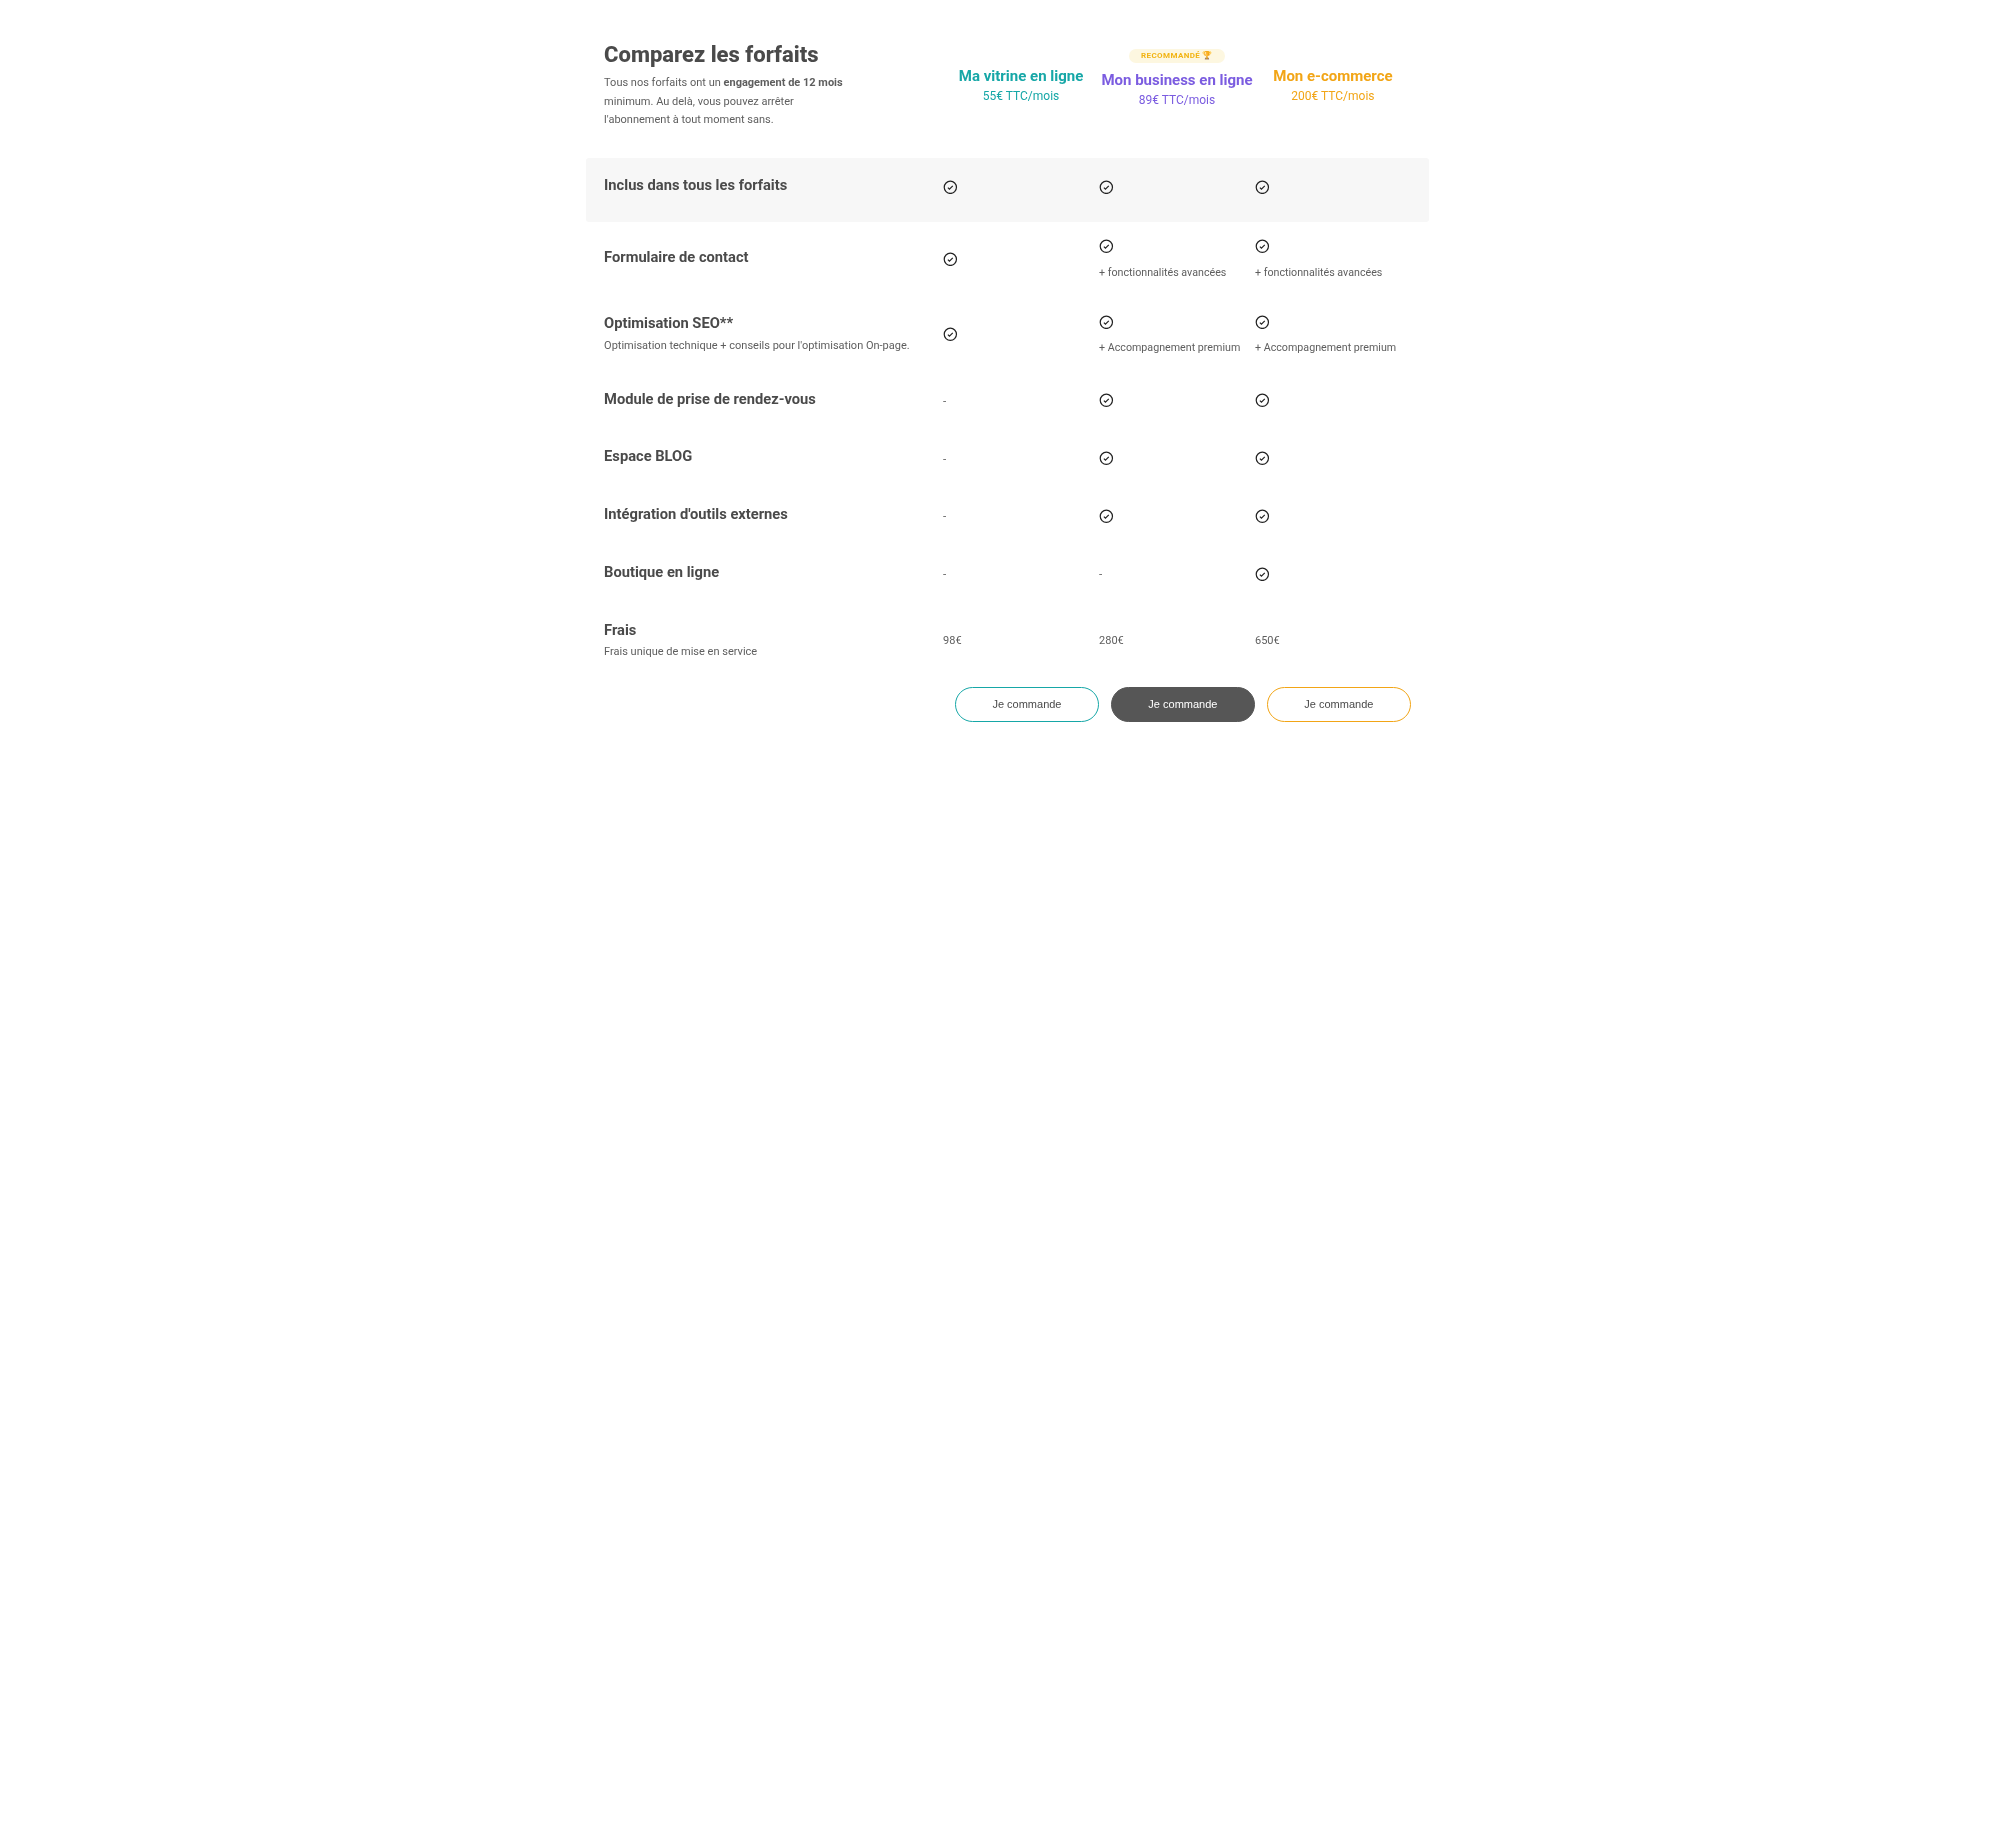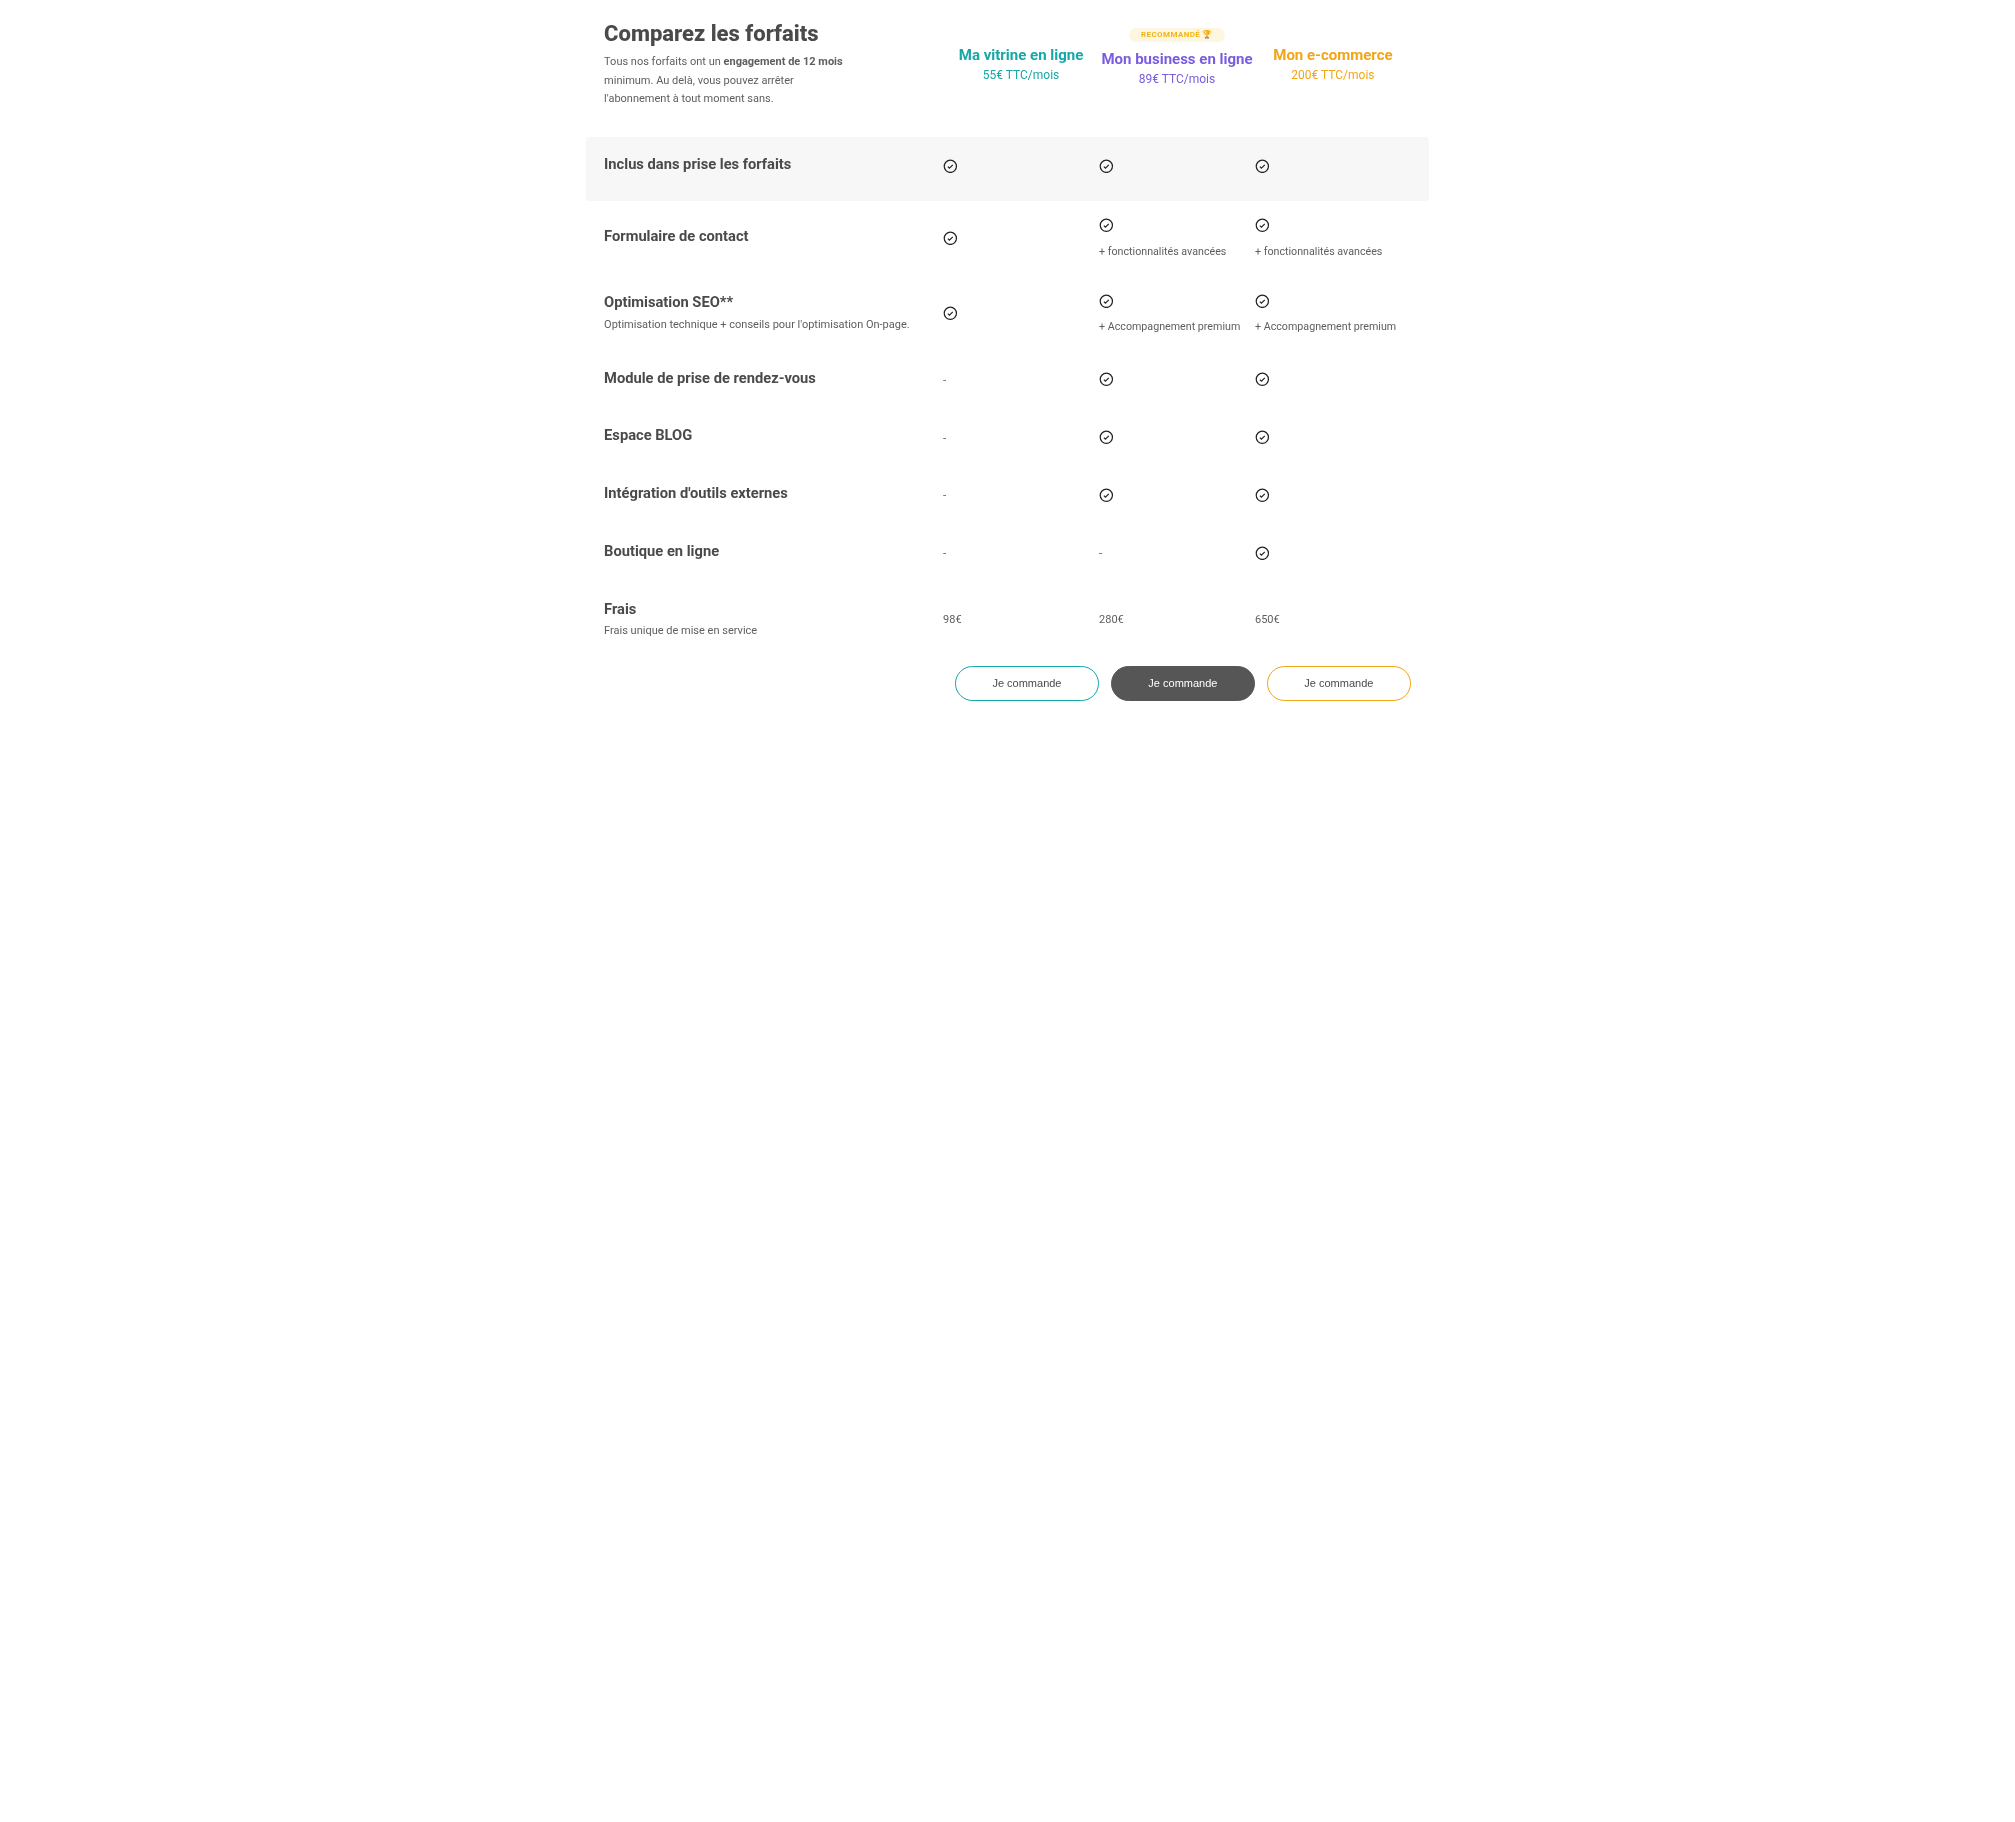--- a/index.html
+++ b/index.html
@@ -3,21 +3,21 @@
 <meta charset="utf-8">
 <style>
   * { box-sizing: border-box; margin: 0; padding: 0; }
   body {
     font-family: -apple-system, BlinkMacSystemFont, "Segoe UI", Roboto, "Helvetica Neue", Arial, sans-serif;
     color: #5e5e5e;
     background: #fff;
     width: 854px;
     margin: 0 auto;
   }
-  .container { padding: 0 5.9px; }
+  .container { padding: 0 5.9px; margin-top: 21px; }
   .header-grid {
     display: grid;
     grid-template-columns: 339px 1fr 1fr 1fr;
     padding: 20.6px 17.7px 28px 17.7px;
     align-items: start;
   }
   .intro h1 {
     font-size: 22px;
     font-weight: 800;
     color: #4a4a4a;
@@ -146,21 +146,21 @@
       <div class="plan-price purple">89€ TTC/mois</div>
     </div>
     <div class="plan-head" style="padding-top:25px;">
       <div class="plan-name orange">Mon e-commerce</div>
       <div class="plan-price orange">200€ TTC/mois</div>
     </div>
   </div>
 
   <div class="section-row gray included">
     <div class="label-cell">
-      <h3>Inclus dans prise les forfaits</h3>
+      <h3>Inclus dans tous les forfaits</h3>
     </div>
     <div class="cell"><span class="check-icon"><svg viewBox="0 0 24 24" fill="none" stroke="#222" stroke-width="2">
             <circle cx="12" cy="12" r="10"></circle>
             <path d="M8 12.5l2.5 2.5L16 9.5"></path>
           </svg></span></div>
     <div class="cell"><span class="check-icon"><svg viewBox="0 0 24 24" fill="none" stroke="#222" stroke-width="2">
             <circle cx="12" cy="12" r="10"></circle>
             <path d="M8 12.5l2.5 2.5L16 9.5"></path>
           </svg></span></div>
     <div class="cell"><span class="check-icon"><svg viewBox="0 0 24 24" fill="none" stroke="#222" stroke-width="2">

